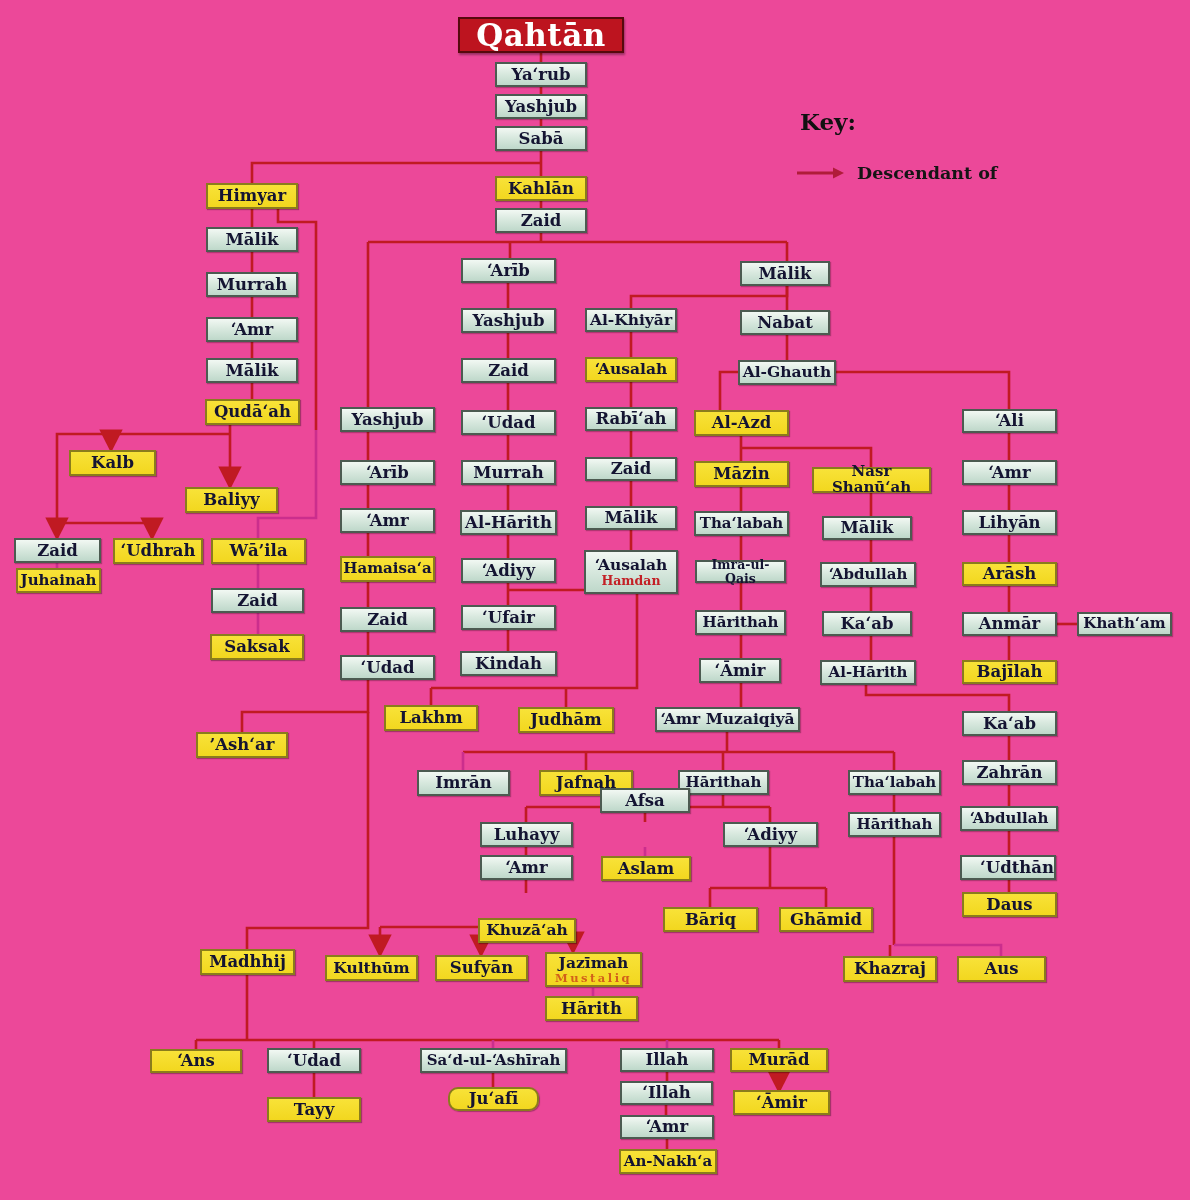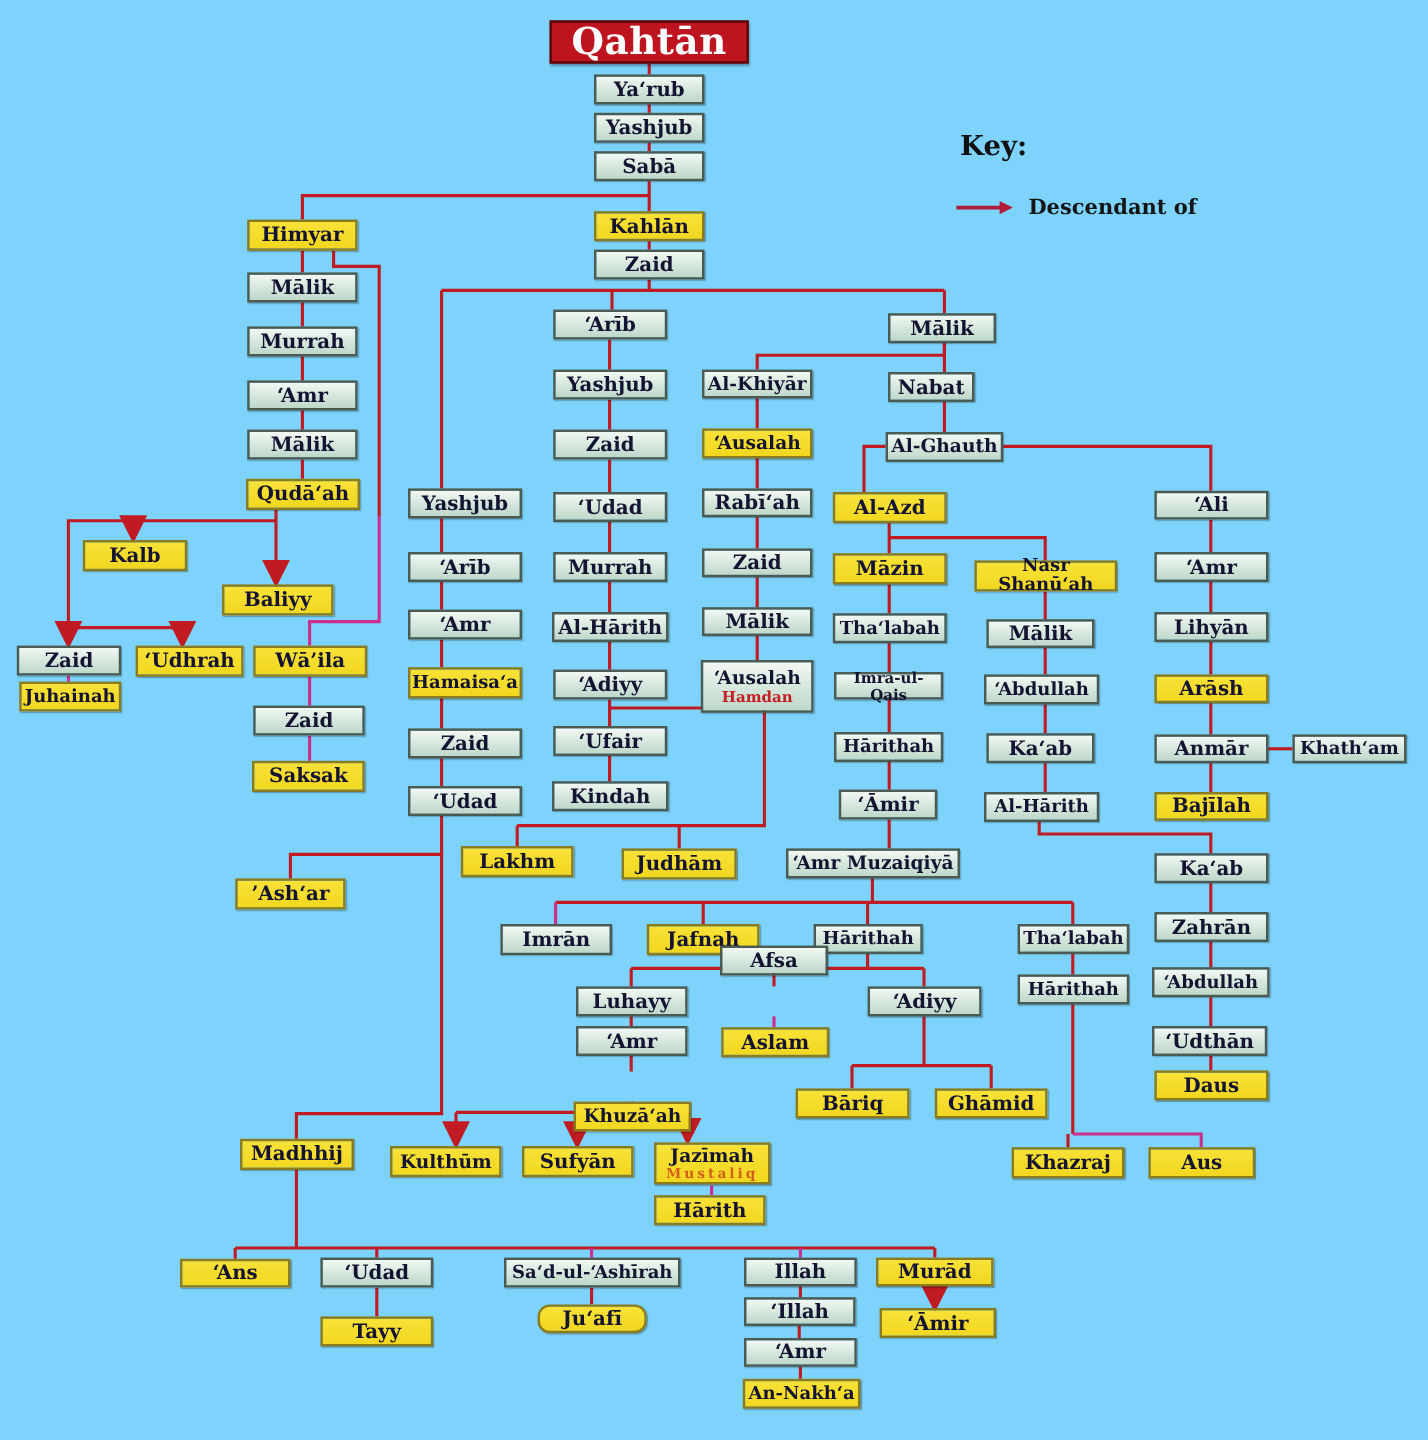--- a/index.html
+++ b/index.html
@@ -1,16 +1,16 @@
 <!DOCTYPE html>
 <html><head>
 <meta charset="utf-8">
 <style>
   html,body{margin:0;padding:0;background:#fdfdfa;}
-  .stage{position:relative;width:1190px;height:1200px;background:#7dd3fc;overflow:hidden;
+  .stage{position:relative;width:1190px;height:1200px;background:#ec4899;overflow:hidden;
          font-family:"DejaVu Serif", serif;}
   svg.edges{position:absolute;left:0;top:0;width:1190px;height:1200px;}
   .node{position:absolute;box-sizing:border-box;display:flex;flex-direction:column;
         align-items:center;justify-content:center;font-weight:bold;color:#141432;
         font-size:16.5px;line-height:1.05;text-align:center;z-index:2;}
   .node .lbl{display:block;}
   .node.normal{background:linear-gradient(180deg,#f2f8f3 0%,#d9e9df 45%,#bed8ca 100%);
         border:2px solid #4c5b51;box-shadow:1px 1px 1px rgba(0,0,0,.25);}
   .node.leader{background:linear-gradient(180deg,#f8e238 0%,#f2d71f 100%);
         border:2px solid #8a7c1c;box-shadow:1px 1px 1px rgba(0,0,0,.3);}
@@ -291,21 +291,21 @@
       <div class="node normal" style="left: 585px; top: 506px; width: 92px; height: 24px;">
         <span class="lbl">Mālik</span>
       </div>
       <div class="node normal" style="left: 584px; top: 550px; width: 94px; height: 44px;">
         <span class="lbl" style="font-size: 15.5px;">‘Ausalah</span>
         <span class="sub red">Hamdan</span>
       </div>
       <div class="node normal" style="left: 740px; top: 261px; width: 90px; height: 25px;">
         <span class="lbl">Mālik</span>
       </div>
-      <div class="node normal" style="left: 740px; top: 310px; width: 72px; height: 25px;">
+      <div class="node normal" style="left: 740px; top: 310px; width: 90px; height: 25px;">
         <span class="lbl">Nabat</span>
       </div>
       <div class="node normal" style="left: 738px; top: 360px; width: 98px; height: 25px;">
         <span class="lbl" style="font-size: 15.5px;">Al-Ghauth</span>
       </div>
       <div class="node leader" style="left: 694px; top: 410px; width: 95px; height: 26px;">
         <span class="lbl">Al-Azd</span>
       </div>
       <div class="node leader" style="left: 694px; top: 461px; width: 95px; height: 26px;">
         <span class="lbl">Māzin</span>
@@ -363,21 +363,21 @@
       </div>
       <div class="node normal" style="left: 962px; top: 711px; width: 95px; height: 25px;">
         <span class="lbl">Ka‘ab</span>
       </div>
       <div class="node normal" style="left: 962px; top: 760px; width: 95px; height: 25px;">
         <span class="lbl">Zahrān</span>
       </div>
       <div class="node normal" style="left: 960px; top: 806px; width: 98px; height: 25px;">
         <span class="lbl" style="font-size: 15px;">‘Abdullah</span>
       </div>
-      <div class="node normal" style="left: 960px; top: 855px; width: 96px; height: 25px;">
+      <div class="node normal" style="left: 960px; top: 855px; width: 96px; height: 25px; align-items: flex-end;">
         <span class="lbl">‘Udthān</span>
       </div>
       <div class="node leader" style="left: 962px; top: 892px; width: 95px; height: 25px;">
         <span class="lbl">Daus</span>
       </div>
       <div class="node normal" style="left: 417px; top: 770px; width: 93px; height: 26px;">
         <span class="lbl">Imrān</span>
       </div>
       <div class="node leader" style="left: 539px; top: 770px; width: 94px; height: 26px;">
         <span class="lbl">Jafnah</span>

